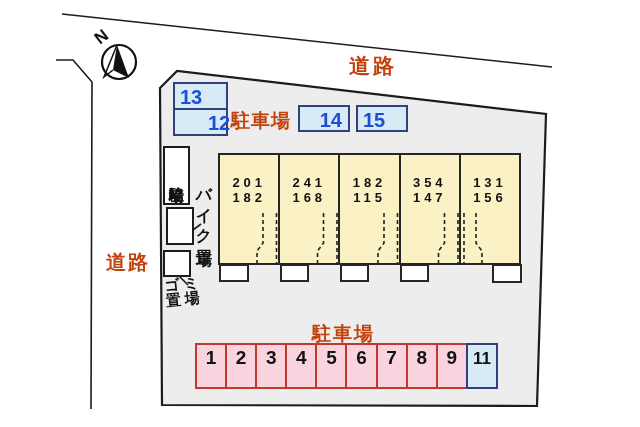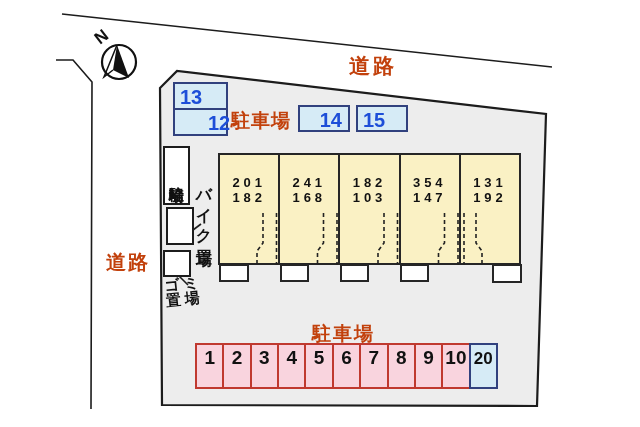--- a/index.html
+++ b/index.html
@@ -113,33 +113,33 @@
     </div>
     <div class="unit">
       <div class="nums">
           <div>241</div>
           <div>168</div>
         </div>
     </div>
     <div class="unit">
       <div class="nums">
           <div>182</div>
-          <div>103</div>
+          <div>115</div>
         </div>
     </div>
     <div class="unit">
       <div class="nums">
           <div>354</div>
           <div>147</div>
         </div>
     </div>
     <div class="unit">
       <div class="nums">
           <div>131</div>
-          <div>192</div>
+          <div>156</div>
         </div>
     </div>
   </div>
 
   <div class="porch" style="left:219px;top:264px;width:30px;height:18px;"></div>
   <div class="porch" style="left:280px;top:264px;width:29px;height:18px;"></div>
   <div class="porch" style="left:340px;top:264px;width:29px;height:18px;"></div>
   <div class="porch" style="left:400px;top:264px;width:29px;height:18px;"></div>
   <div class="porch" style="left:492px;top:264px;width:30px;height:19px;"></div>
 
@@ -156,22 +156,21 @@
   <div class="prow">
     <div class="pspace">1</div>
     <div class="pspace">2</div>
     <div class="pspace">3</div>
     <div class="pspace">4</div>
     <div class="pspace">5</div>
     <div class="pspace">6</div>
     <div class="pspace">7</div>
     <div class="pspace">8</div>
     <div class="pspace">9</div>
-    <div class="pspace">10</div>
-    <div class="pspace blue">20</div>
+    <div class="pspace blue">11</div>
   </div>
 
   <svg class="layer" width="640" height="427" viewBox="0 0 640 427">
     <g stroke="#222" stroke-width="1.6" stroke-dasharray="4,3" fill="none">
       <path d="M276.5 213 V265"></path>
         <path d="M263 213 V243 L257 251 V265"></path>
       <path d="M337 213 V265"></path>
         <path d="M323.5 213 V243 L317.5 251 V265"></path>
       <path d="M397.5 213 V265"></path>
         <path d="M384 213 V243 L378 251 V265"></path>

